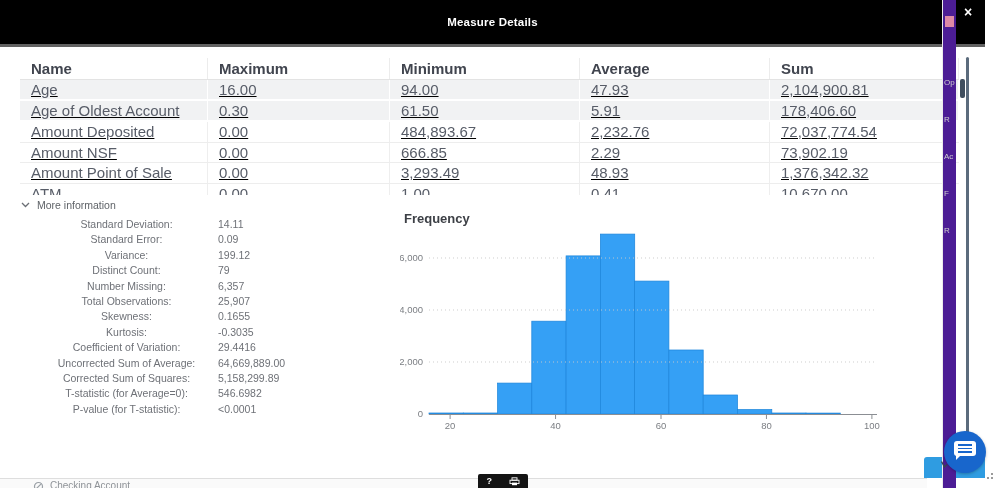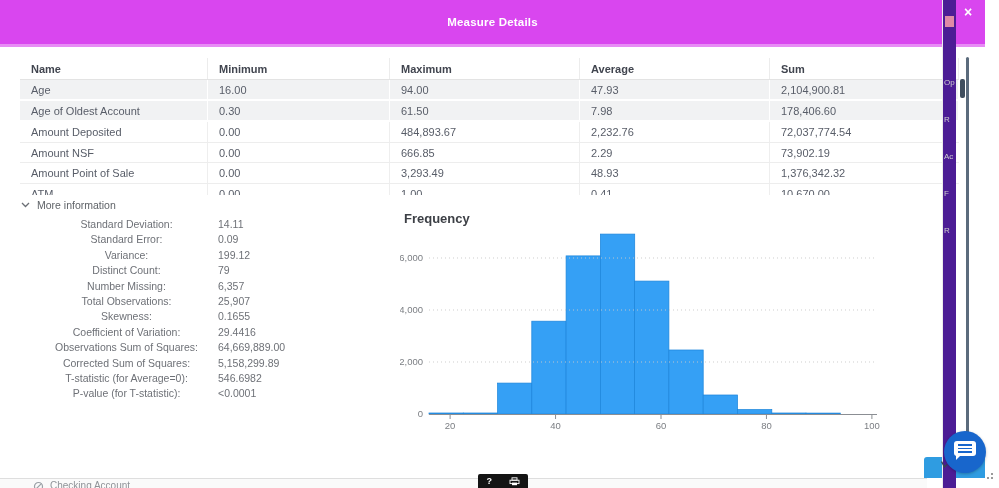--- a/index.html
+++ b/index.html
@@ -1,38 +1,38 @@
 <!DOCTYPE html>
 <html><head>
 <meta charset="utf-8">
 <style>
   * { margin:0; padding:0; box-sizing:border-box; }
   html,body { width:999px; height:488px; overflow:hidden; background:#fff;
               font-family:"Liberation Sans", sans-serif; }
   .screen { position:relative; width:999px; height:488px; background:#fff; overflow:hidden; }
 
   
-  .dlg-header { position:absolute; left:0; top:0; width:985px; height:47px; background:#d946ef; }
+  .dlg-header { position:absolute; left:0; top:0; width:985px; height:47px; background:#000000; }
   .dlg-header::after { content:""; position:absolute; left:0; bottom:0; width:100%; height:3px;
                        background:rgba(255,255,255,.38); }
   .dlg-title { position:absolute; left:0; top:0; width:100%; height:44px; line-height:44px;
                text-align:center; color:#fff; font-size:11.5px; font-weight:bold; letter-spacing:.2px; }
   .dlg-close { position:absolute; right:8px; top:3px; width:18px; height:18px; color:#fff;
                font-size:14px; font-weight:bold; text-align:center; line-height:18px; cursor:pointer; }
 
   
   .meas-table { position:absolute; left:20px; top:58px; width:939px; height:137px; overflow:hidden;
-                font-size:11px; }
+                font-size:15px; }
   .t-row { display:grid; grid-template-columns:188px 182px 190px 190px 1fr; height:20.5px; }
   .t-row.head { height:22px; border-bottom:1px solid #e3e3e3; }
   .t-row.head .cell { line-height:22px; font-weight:bold; color:#41454f; border-right:1px solid #ececec; }
   .cell { line-height:20px; padding-left:11px; color:#585d68; border-right:1px solid #eeeeee;
           white-space:nowrap; overflow:hidden; }
   .cell:last-child { border-right:none; }
-  .t-row.body { border-bottom:1px solid #ededed; }
+  .t-row.body { border-bottom:1px solid #ededed;text-decoration:underline; }
   .t-row.body.hl { background:#f1f2f3; border-bottom:2px solid #fff; height:21px; }
   .t-row.body.hl .cell { border-right:1px solid #fff; }
 
   
   .more-info { position:absolute; left:21px; top:199px; display:flex; align-items:center;
                color:#5f6368; font-size:10.5px; cursor:pointer; }
   .more-info svg { margin-right:7px; }
   .stats { position:absolute; left:35px; top:217px; font-size:10.5px; color:#6e7177; }
   .stat-row { line-height:15.4px; white-space:nowrap; }
   .stat-label { display:inline-block; width:183px;text-align:center; }
@@ -86,38 +86,38 @@
 <div class="screen">
 
   <div class="dlg-header">
     <div class="dlg-title">Measure Details</div>
     <div class="dlg-close">×</div>
   </div>
 
   <div class="meas-table">
     <div class="t-row head" id="table-head">
         <div class="cell">Name</div>
+        <div class="cell">Maximum</div>
         <div class="cell">Minimum</div>
-        <div class="cell">Maximum</div>
         <div class="cell">Average</div>
         <div class="cell">Sum</div>
       </div>
     <div id="table-body">
         <div class="t-row body hl">
           <div class="cell">Age</div>
           <div class="cell">16.00</div>
           <div class="cell">94.00</div>
           <div class="cell">47.93</div>
           <div class="cell">2,104,900.81</div>
         </div>
         <div class="t-row body hl">
           <div class="cell">Age of Oldest Account</div>
           <div class="cell">0.30</div>
           <div class="cell">61.50</div>
-          <div class="cell">7.98</div>
+          <div class="cell">5.91</div>
           <div class="cell">178,406.60</div>
         </div>
         <div class="t-row body">
           <div class="cell">Amount Deposited</div>
           <div class="cell">0.00</div>
           <div class="cell">484,893.67</div>
           <div class="cell">2,232.76</div>
           <div class="cell">72,037,774.54</div>
         </div>
         <div class="t-row body">
@@ -154,22 +154,23 @@
     <span>More information</span>
   </div>
   <div class="stats" id="stats">
       <div class="stat-row"><span class="stat-label">Standard Deviation:</span><span>14.11</span></div>
       <div class="stat-row"><span class="stat-label">Standard Error:</span><span>0.09</span></div>
       <div class="stat-row"><span class="stat-label">Variance:</span><span>199.12</span></div>
       <div class="stat-row"><span class="stat-label">Distinct Count:</span><span>79</span></div>
       <div class="stat-row"><span class="stat-label">Number Missing:</span><span>6,357</span></div>
       <div class="stat-row"><span class="stat-label">Total Observations:</span><span>25,907</span></div>
       <div class="stat-row"><span class="stat-label">Skewness:</span><span>0.1655</span></div>
+      <div class="stat-row"><span class="stat-label">Kurtosis:</span><span>-0.3035</span></div>
       <div class="stat-row"><span class="stat-label">Coefficient of Variation:</span><span>29.4416</span></div>
-      <div class="stat-row"><span class="stat-label">Observations Sum of Squares:</span><span>64,669,889.00</span></div>
+      <div class="stat-row"><span class="stat-label">Uncorrected Sum of Average:</span><span>64,669,889.00</span></div>
       <div class="stat-row"><span class="stat-label">Corrected Sum of Squares:</span><span>5,158,299.89</span></div>
       <div class="stat-row"><span class="stat-label">T-statistic (for Average=0):</span><span>546.6982</span></div>
       <div class="stat-row"><span class="stat-label">P-value (for T-statistic):</span><span>&lt;0.0001</span></div>
     </div>
 
   <div class="chart-title">Frequency</div>
   <svg id="histogram" width="580" height="224">
       <rect x="29.0" y="201.0" width="34.3" height="1.0" fill="#35A0F5" stroke="#1E86DC" stroke-width="0.75"></rect>
       <rect x="63.3" y="201.0" width="34.3" height="1.0" fill="#35A0F5" stroke="#1E86DC" stroke-width="0.75"></rect>
       <rect x="97.6" y="171.1" width="34.3" height="30.9" fill="#35A0F5" stroke="#1E86DC" stroke-width="0.75"></rect>

